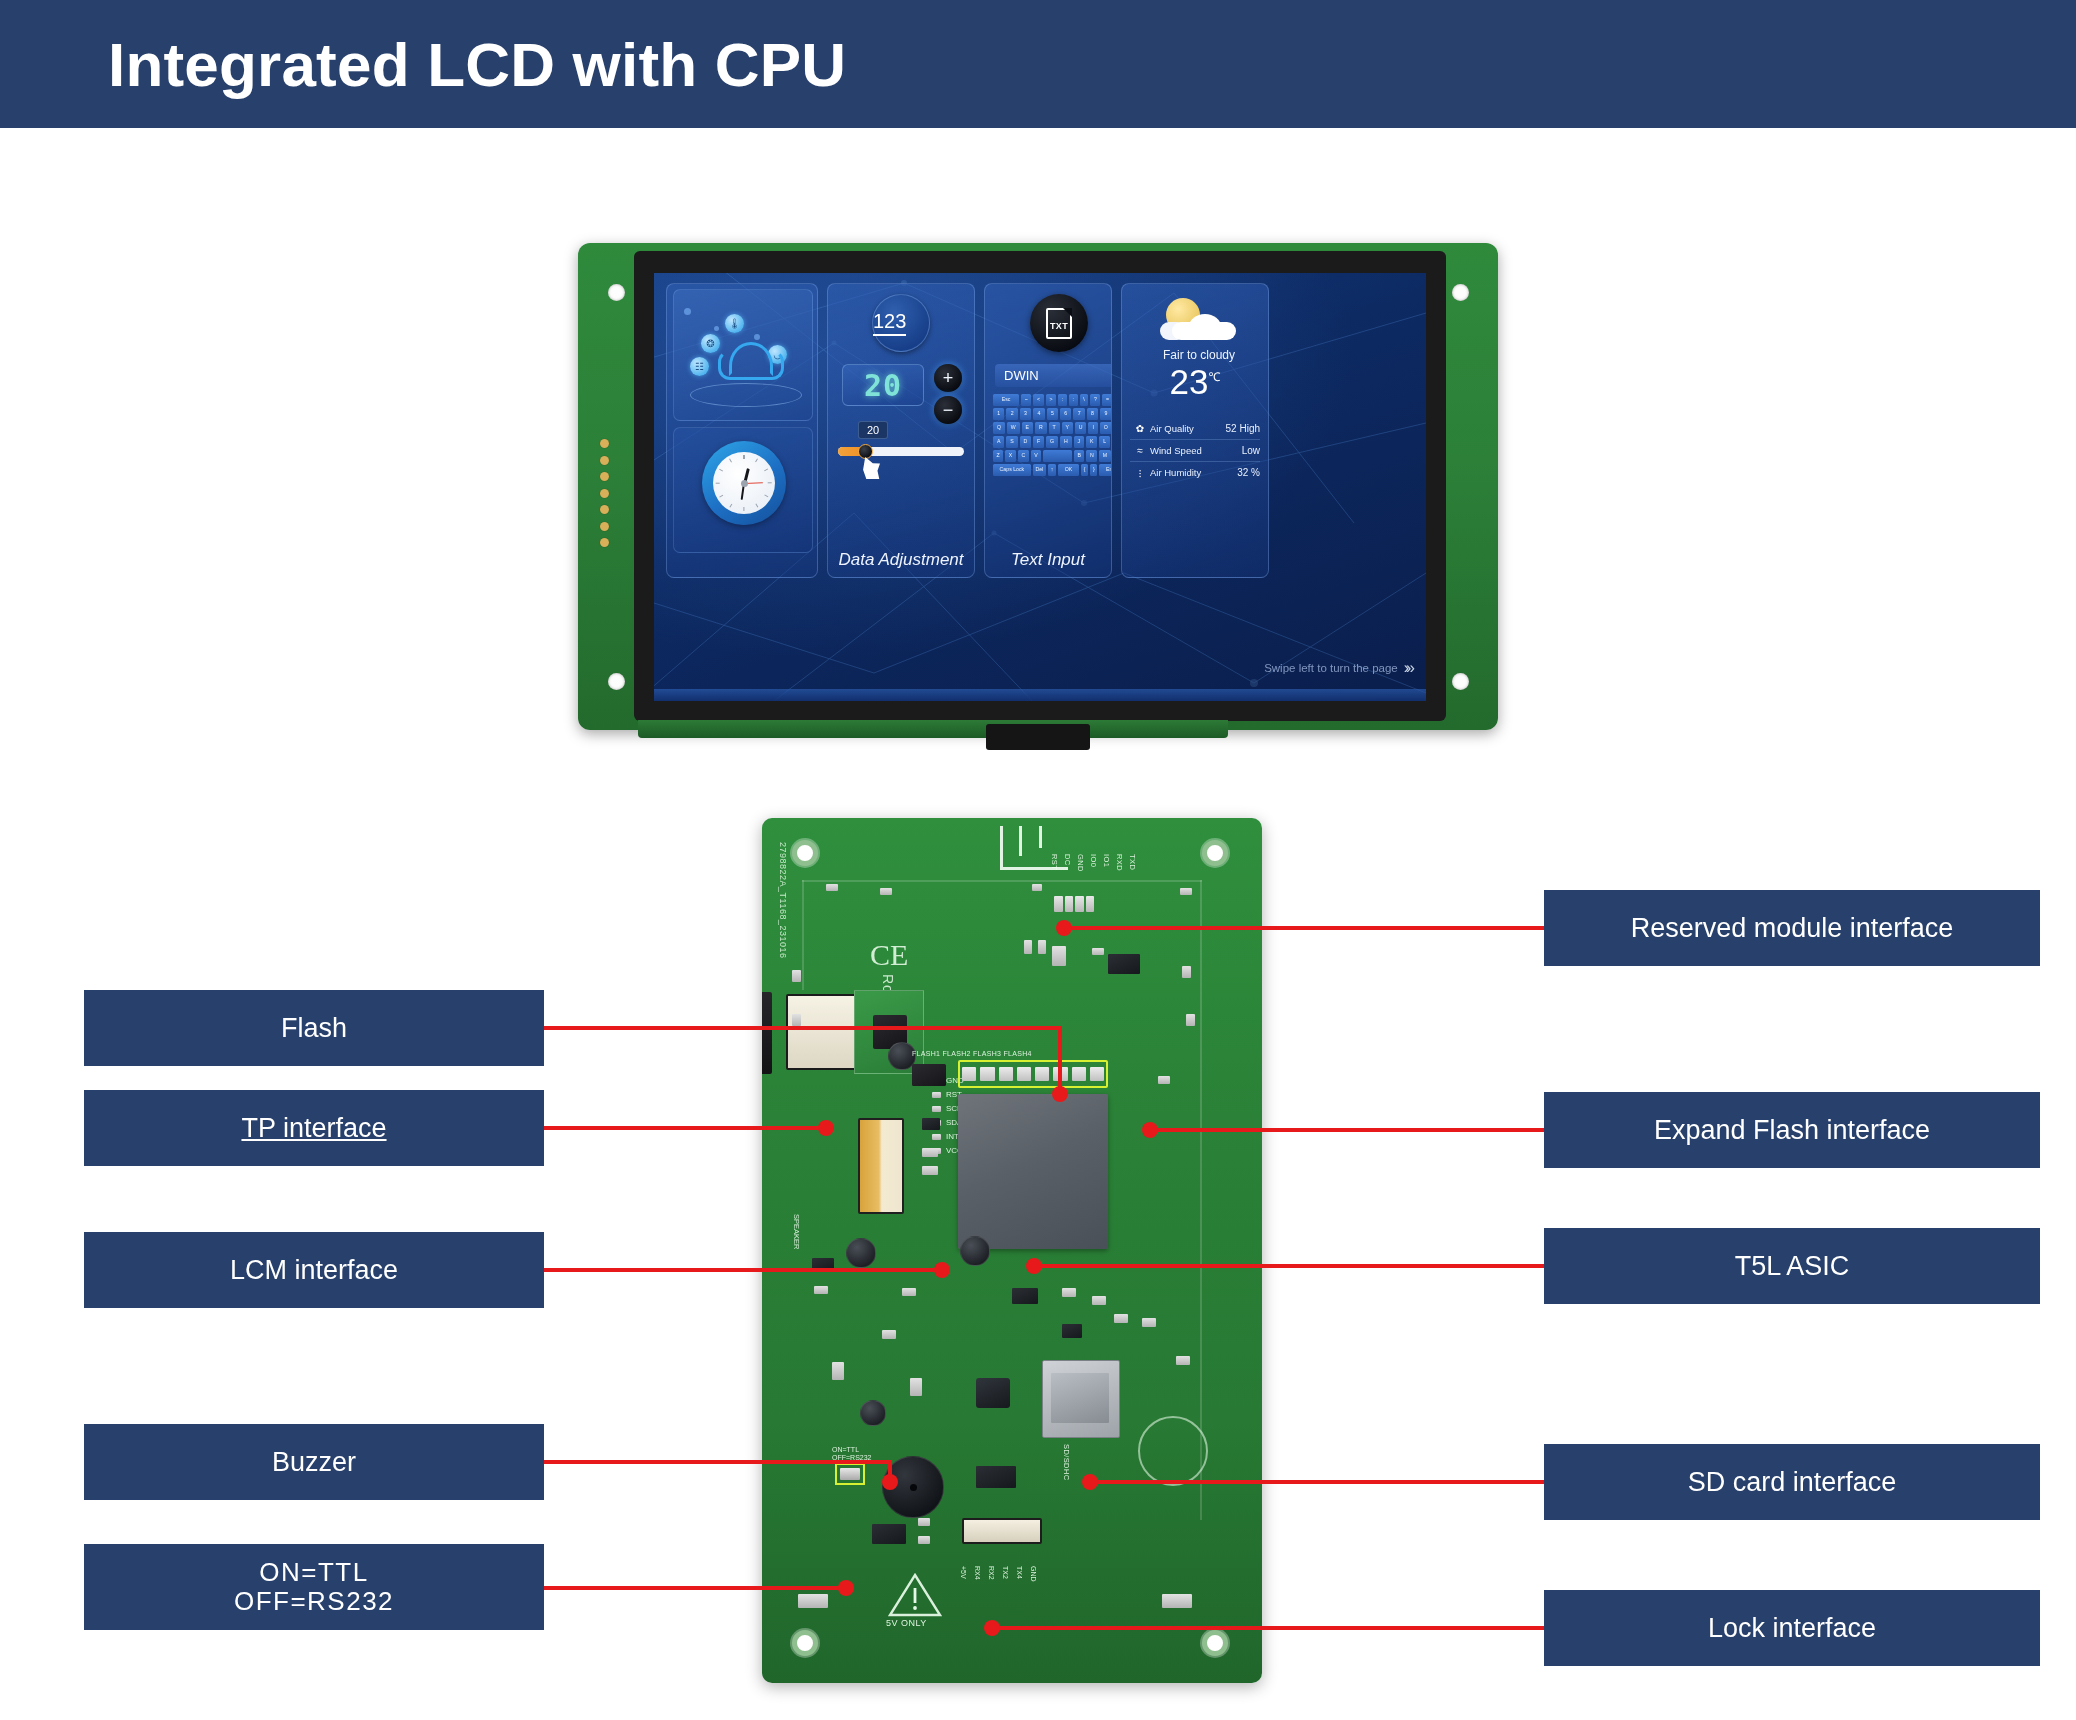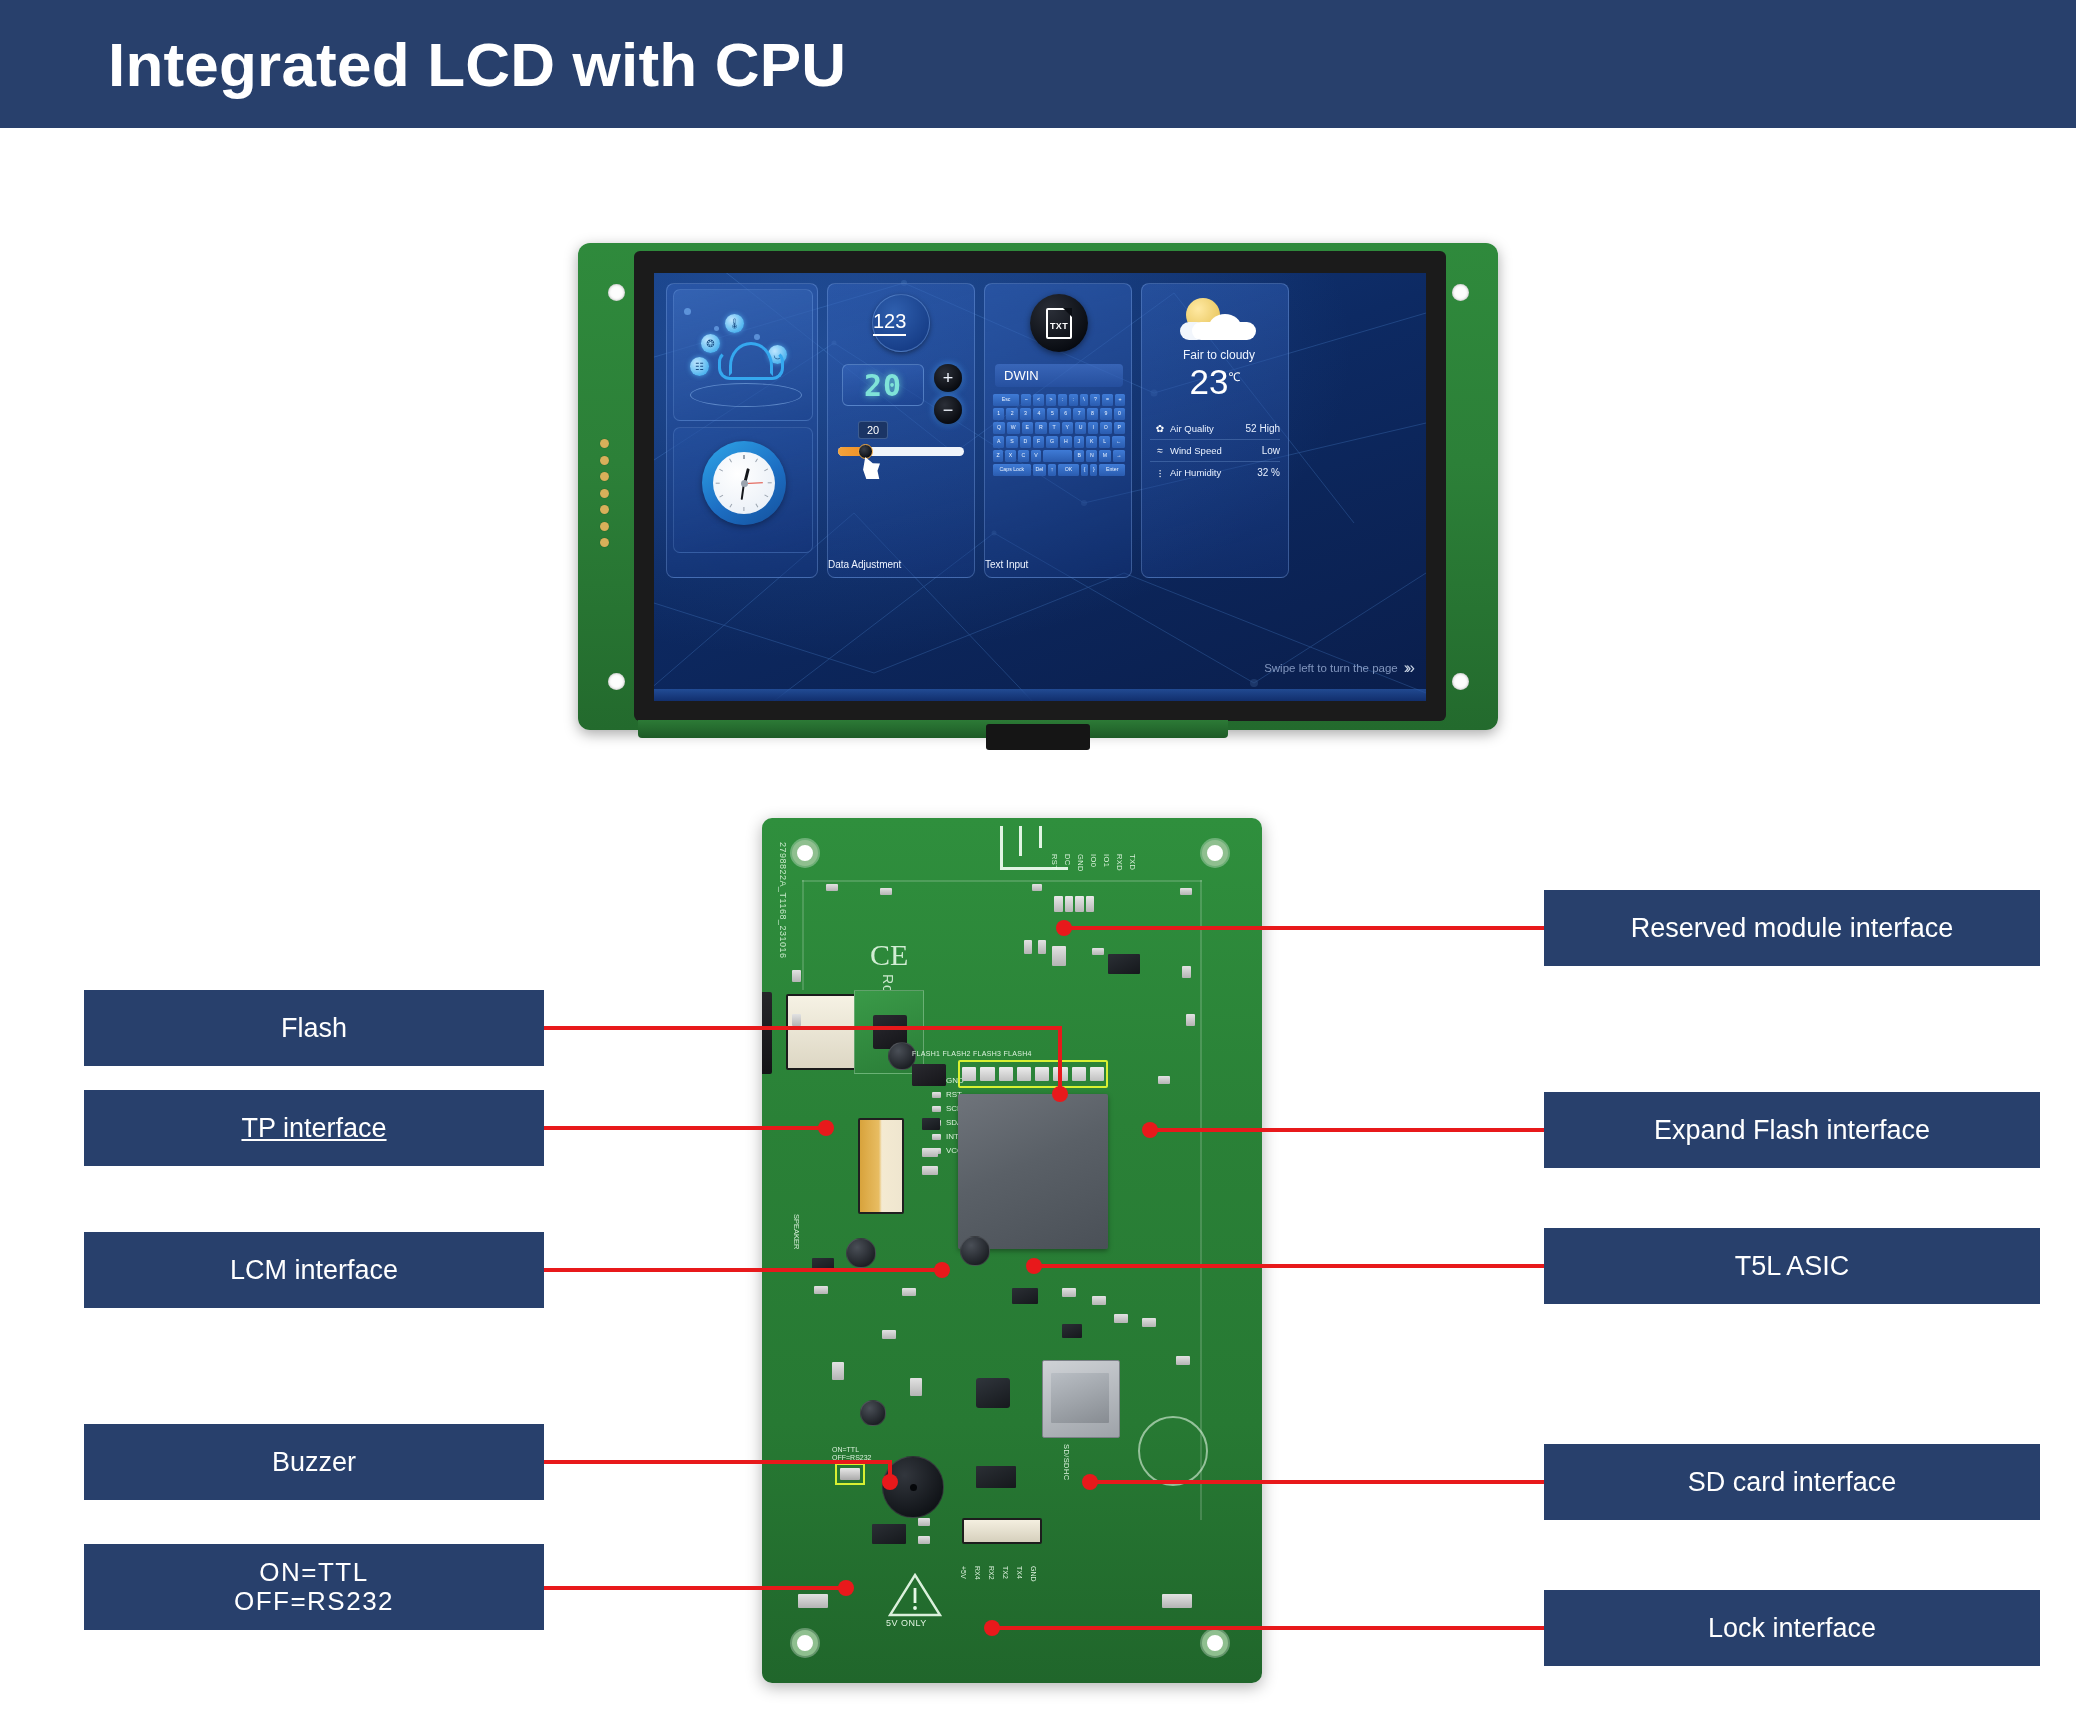--- a/index.html
+++ b/index.html
@@ -87,27 +87,28 @@
   }
   .panel {
     background: linear-gradient(165deg, rgba(52,99,186,.52) 0%, rgba(22,55,128,.40) 100%);
     border: 1px solid rgba(150,190,250,.30);
     border-radius: 8px;
     position: relative;
     overflow: hidden;
   }
   .panel-p1 { width: 152px; }
   .panel-p2 { width: 148px; }
-  .panel-p3 { width: 148px; }
+  .panel-p3 { width: 128px; }
   .panel-p4 { width: 148px; }
   .panel-caption {
     position: absolute; bottom: 7px; left: 0; right: 0;
-    text-align: left;
+    text-align: center;
     color: #eef4ff;
-    font-size: 10px;
+    font-size: 17px;
+    font-style: italic;
   }
 
   
   .iot-card {
     position: absolute; left: 6px; top: 5px;
     width: 140px; height: 132px;
     background: linear-gradient(160deg, rgba(70,120,200,.40), rgba(28,66,140,.28));
     border: 1px solid rgba(150,195,255,.22);
     border-radius: 7px;
   }

